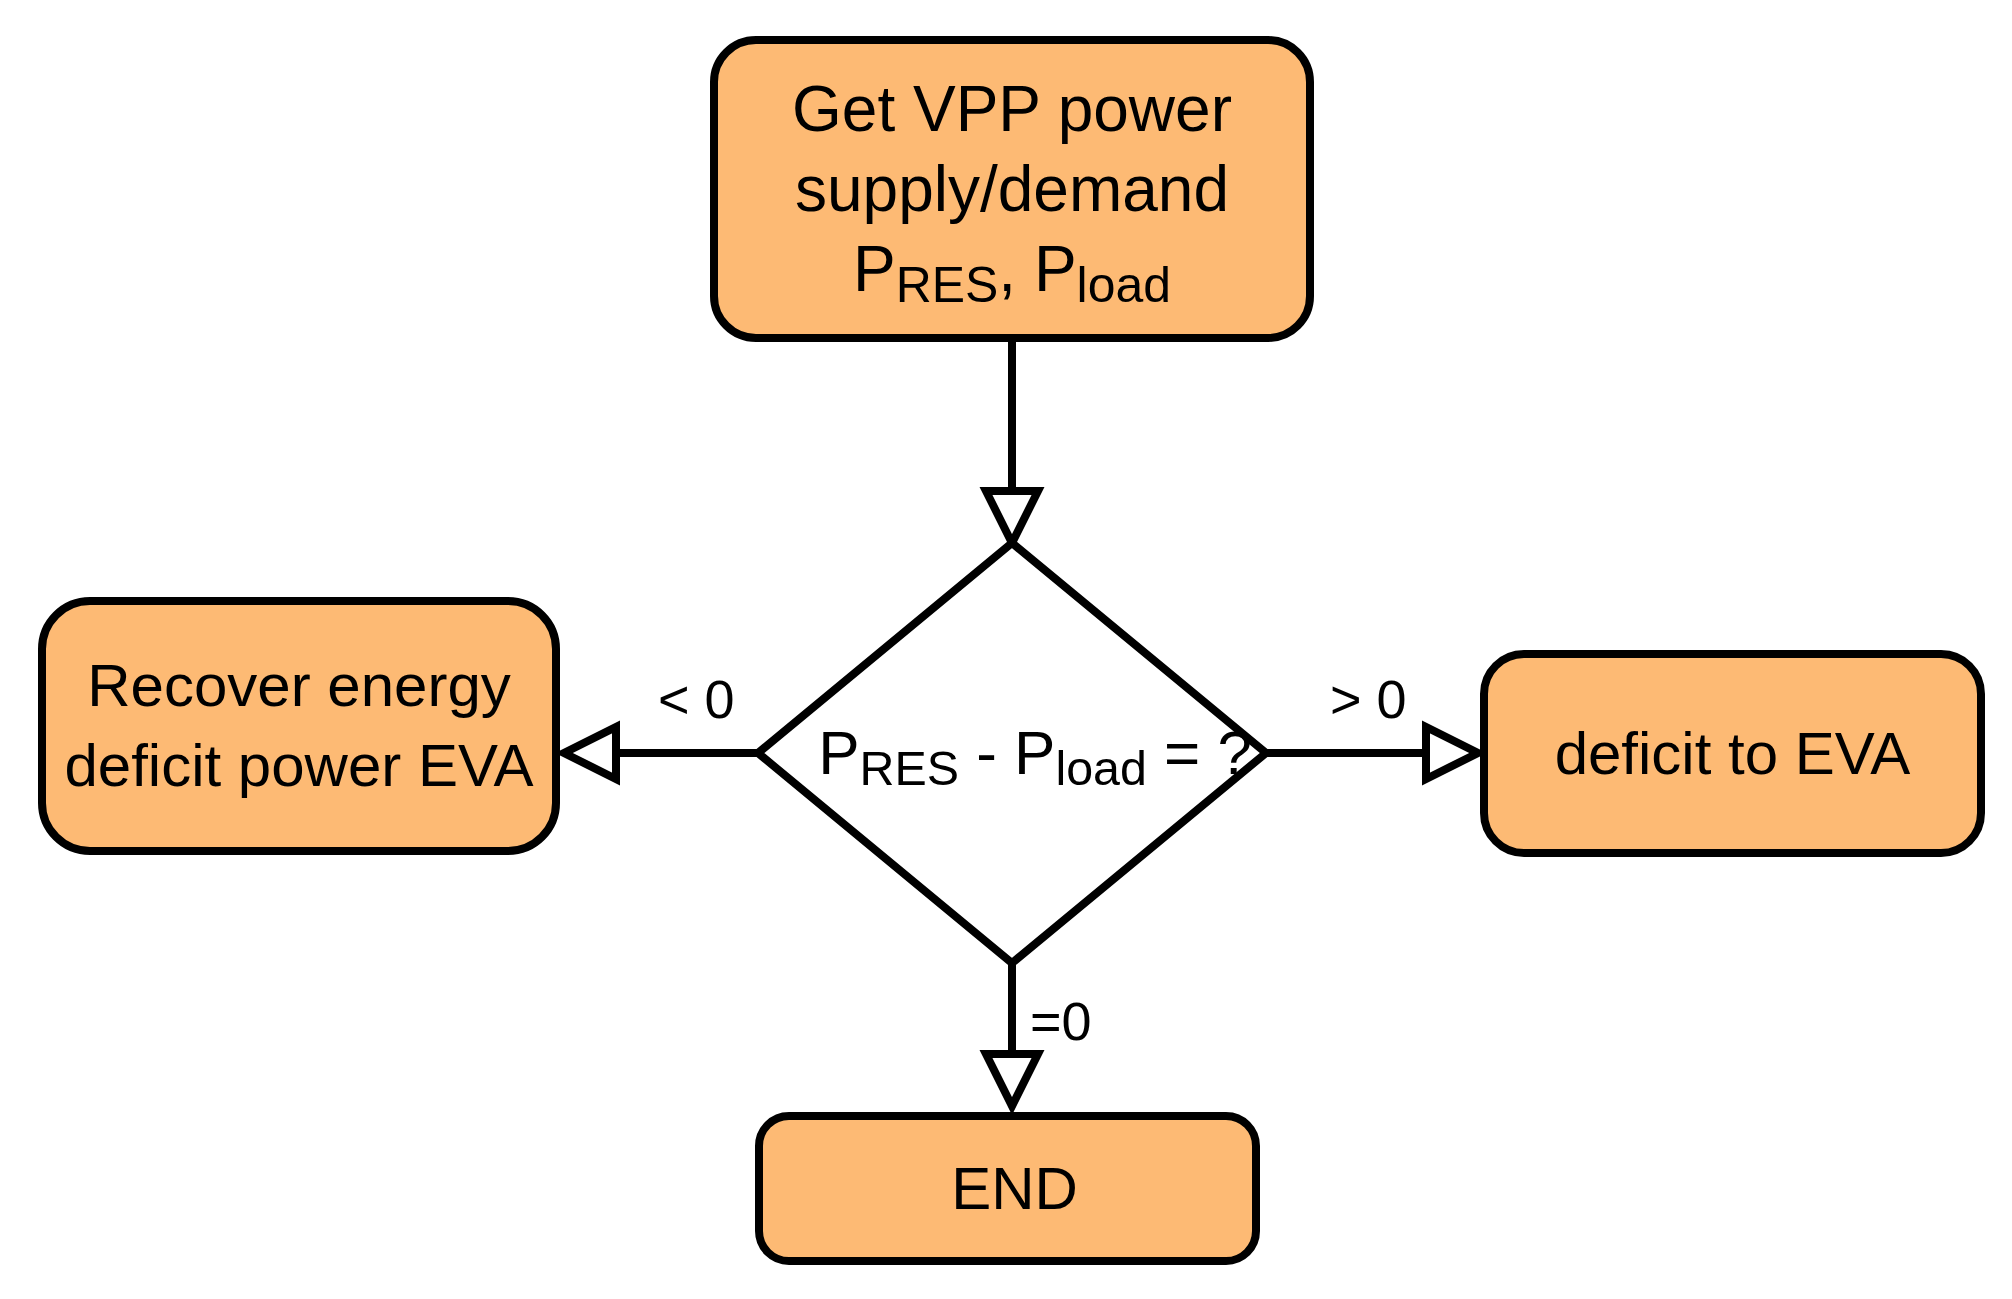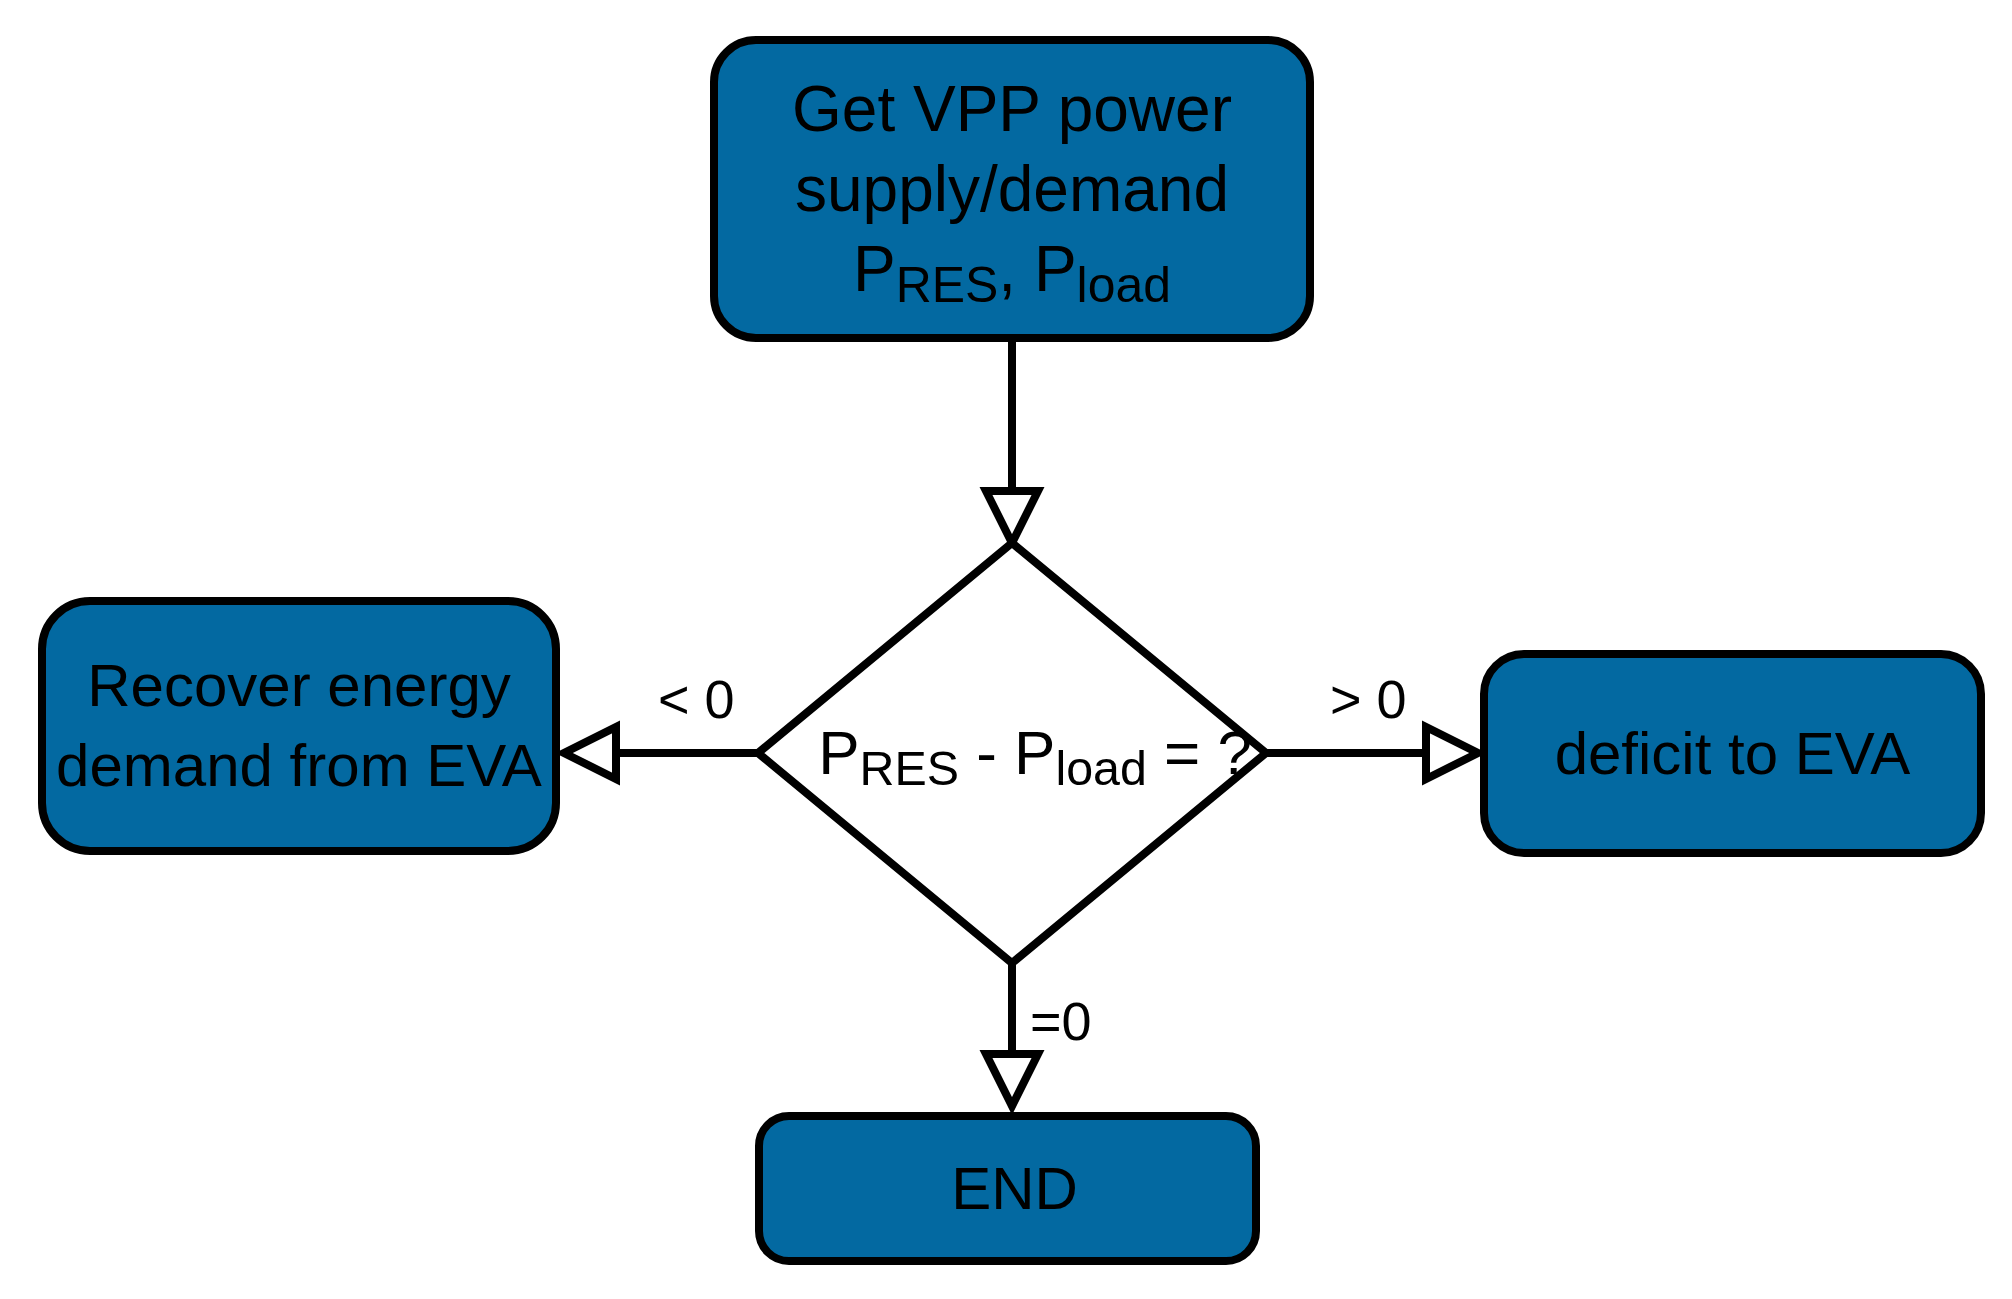--- a/index.html
+++ b/index.html
@@ -2,21 +2,21 @@
 <html><head>
 <meta charset="utf-8">
 <style>
   html,body{margin:0;padding:0;background:#ffffff;}
   .canvas{
     position:relative;width:2012px;height:1299px;background:#ffffff;
     font-family:"Liberation Sans",sans-serif;color:#000000;overflow:hidden;
   }
   .connectors{position:absolute;left:0;top:0;width:2012px;height:1299px;}
   .node{
-    position:absolute;box-sizing:border-box;background:#0369a1;
+    position:absolute;box-sizing:border-box;background:#fdba74;
     border:8px solid #000000;border-radius:46px;
     display:flex;flex-direction:column;justify-content:center;align-items:center;
     text-align:center;
   }
   .node .line{display:block;}
   #start-node{left:710px;top:36px;width:604px;height:306px;font-size:64px;line-height:80px;}
   #left-node{left:38px;top:597px;width:522px;height:258px;font-size:60px;line-height:80px;border-radius:52px;justify-content:center;}
   #right-node{left:1480px;top:650px;width:505px;height:207px;font-size:60px;line-height:80px;border-radius:44px;}
   #end-node{left:755px;top:1112px;width:505px;height:153px;font-size:60px;line-height:70px;border-radius:34px;padding-left:14px;}
   .decision-label{
@@ -54,21 +54,21 @@
   <div class="node" id="start-node">
     <span class="line">Get VPP power</span>
     <span class="line">supply/demand</span>
     <span class="line"><span>P</span><sub>RES</sub><span>, </span><span>P</span><sub>load</sub></span>
   </div>
 
   <div class="decision-label"><span>P</span><sub>RES</sub><span> - </span><span>P</span><sub>load</sub><span> = ?</span></div>
 
   <div class="node" id="left-node">
     <span class="line">Recover energy</span>
-    <span class="line">demand from EVA</span>
+    <span class="line">deficit power EVA</span>
   </div>
 
   <div class="node" id="right-node">
     <span class="line">deficit to EVA</span>
   </div>
 
   <div class="node" id="end-node">
     <span class="line">END</span>
   </div>
 

